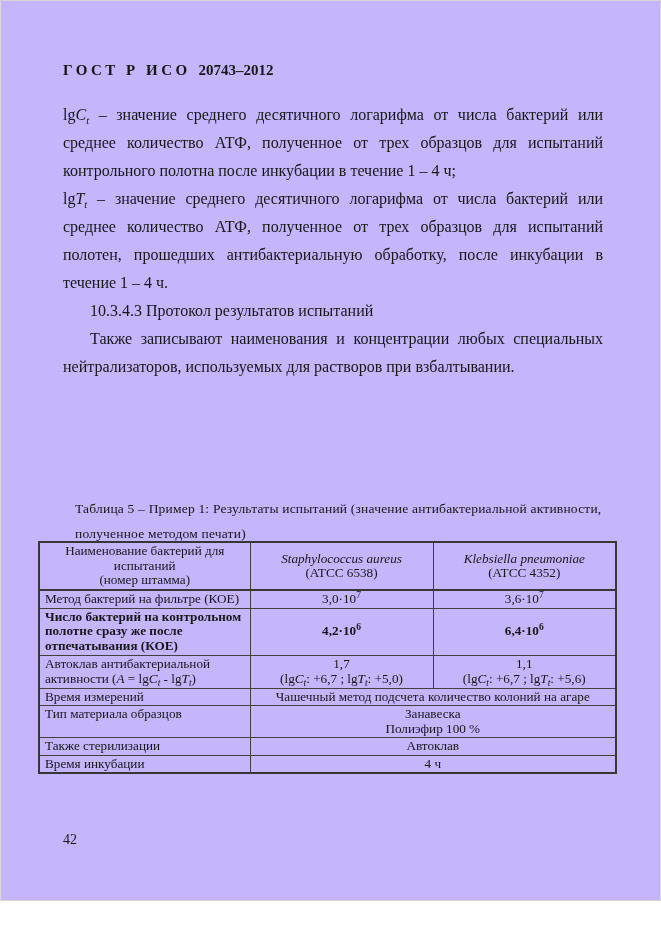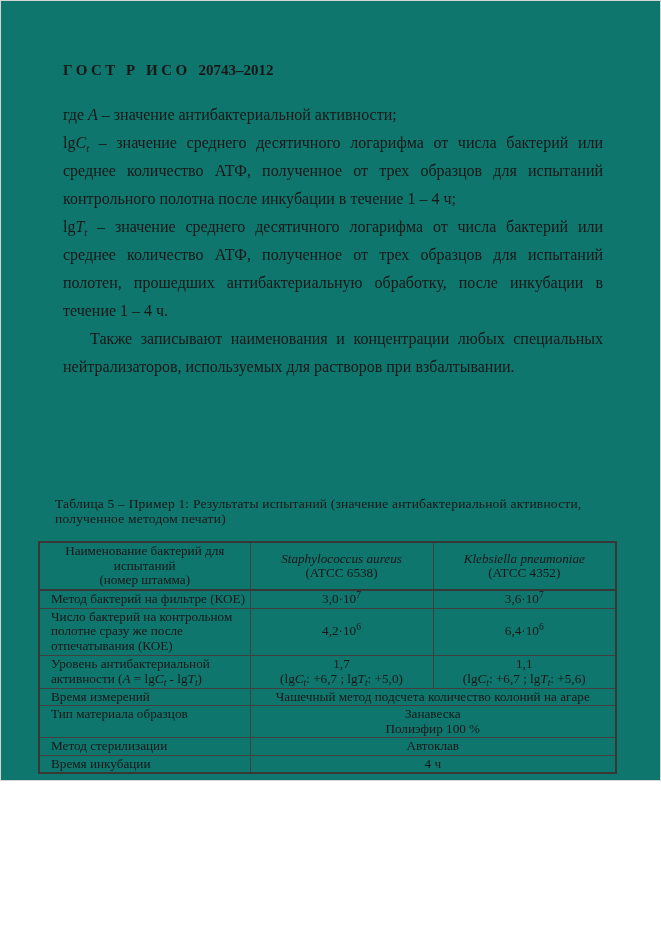--- a/index.html
+++ b/index.html
@@ -1,19 +1,19 @@
 <!DOCTYPE html>
 <html><head>
 <meta charset="utf-8">
 <style>
   html, body { margin:0; padding:0; background:#ffffff; }
   .page {
     position:relative;
-    width:661px; height:781px;
-    background:#0f766e;
+    width:661px; height:901px;
+    background:#c4b5fd;
     border:1px solid #d6d6d6;
     box-sizing:border-box;
     font-family:"Liberation Serif","DejaVu Serif",serif;
     color:#171717;
     overflow:hidden;
   }
 
   
   .doc-header {
     position:absolute; top:61px; left:62px;
@@ -27,73 +27,73 @@
     font-size:16px; line-height:28px; text-align:justify;
   }
   .text-block p { margin:0; }
   p.indent { text-indent:27px; }
   p.gap-top { }
   .var { font-style:italic; }
   .tsub { font-size:10.5px; font-style:italic; vertical-align:-4px; line-height:0; }
 
   
   .tbl-caption {
-    position:absolute; top:495px; left:54px; width:546px;
-    font-size:13.5px; line-height:15px; letter-spacing:0.2px;
+    position:absolute; top:495px; left:74px; width:546px;
+    font-size:13.5px; line-height:25px; letter-spacing:0.2px;
   }
 
   
   table.t5 {
     position:absolute; top:540px; left:37px;
     width:577px; table-layout:fixed;
     border-collapse:collapse;
     border:2px solid #373737;
     font-size:13.2px;
   }
   .t5 th, .t5 td {
     border:1px solid #404040;
-    padding:1px 11px;
+    padding:1px 5px;
     vertical-align:middle;
     font-weight:normal;
     line-height:14.5px;
   }
   .t5 thead th { border-bottom:2px solid #373737; text-align:center; height:44px; }
   .t5 td.lbl { text-align:left; }
   .t5 td.val { text-align:center; }
   .t5 td.nowrap { white-space:nowrap; overflow:hidden; }
   .t5 .species { font-style:italic; }
   .t5 sup { font-size:9.5px; line-height:0; }
   .t5 .tsub { font-size:9.5px; vertical-align:-3px; }
-  .row-tall td { height:44px; }
+  .row-tall td { height:44px;font-weight:bold; }
   .row-mid td { height:30px; }
 
   
   .page-number {
     position:absolute; top:831px; left:62px;
     font-size:14px;
   }
 </style>
 </head>
 <body>
 
 <div class="page">
 
   <div class="doc-header">
     <span class="title-prefix">ГОСТ Р ИСО</span>
     <span class="title-number">20743–2012</span>
   </div>
 
   <div class="text-block">
 
-    <p><span>где </span><i class="var">A</i><span> – значение антибактериальной активности;</span></p>
 
     <p><span>lg</span><i class="var">C</i><sub class="tsub">t</sub><span> – значение среднего десятичного логарифма от числа бактерий или среднее количество АТФ, полученное от трех образцов для испытаний контрольного полотна после инкубации в течение 1 – 4 ч;</span></p>
 
     <p><span>lg</span><i class="var">T</i><sub class="tsub">t</sub><span> – значение среднего десятичного логарифма от числа бактерий или среднее количество АТФ, полученное от трех образцов для испытаний полотен, прошедших антибактериальную обработку, после инкубации в течение 1 – 4 ч.</span></p>
 
+    <p class="indent">10.3.4.3 Протокол результатов испытаний</p>
 
 
     <p class="indent gap-top">Также записывают наименования и концентрации любых специальных нейтрализаторов, используемых для растворов при взбалтывании.</p>
 
   </div>
 
   <div class="tbl-caption">Таблица 5 – Пример 1: Результаты испытаний (значение антибактериальной активности, полученное методом печати)</div>
 
   <table class="t5">
     <colgroup>
@@ -124,21 +124,21 @@
         <td class="val"><span>3,0·10</span><sup>7</sup></td>
         <td class="val"><span>3,6·10</span><sup>7</sup></td>
       </tr>
       <tr class="row-tall">
         <td class="lbl">Число бактерий на контрольном полотне сразу же после отпечатывания (КОЕ)</td>
         <td class="val"><span>4,2·10</span><sup>6</sup></td>
         <td class="val"><span>6,4·10</span><sup>6</sup></td>
       </tr>
       <tr class="row-mid">
         <td class="lbl">
-          <span>Уровень антибактериальной</span><br>
+          <span>Автоклав антибактериальной</span><br>
           <span>активности (</span><i class="var">A</i><span> = lg</span><i class="var">C</i><sub class="tsub">t</sub><span> - lg</span><i class="var">T</i><sub class="tsub">t</sub><span>)</span>
         </td>
         <td class="val">
           <div>1,7</div>
           <div><span>(lg</span><i class="var">C</i><sub class="tsub">t</sub><span>: +6,7 ; lg</span><i class="var">T</i><sub class="tsub">t</sub><span>: +5,0)</span></div>
         </td>
         <td class="val">
           <div>1,1</div>
           <div><span>(lg</span><i class="var">C</i><sub class="tsub">t</sub><span>: +6,7 ; lg</span><i class="var">T</i><sub class="tsub">t</sub><span>: +5,6)</span></div>
         </td>
@@ -148,21 +148,21 @@
         <td class="val" colspan="2">Чашечный метод подсчета количество колоний на агаре</td>
       </tr>
       <tr>
         <td class="lbl" style="vertical-align:top;">Тип материала образцов</td>
         <td class="val" colspan="2">
           <span>Занавеска</span><br>
           <span>Полиэфир 100 %</span>
         </td>
       </tr>
       <tr>
-        <td class="lbl">Метод стерилизации</td>
+        <td class="lbl">Также стерилизации</td>
         <td class="val" colspan="2">Автоклав</td>
       </tr>
       <tr>
         <td class="lbl">Время инкубации</td>
         <td class="val" colspan="2">4 ч</td>
       </tr>
     </tbody>
   </table>
 
   <div class="page-number">42</div>

